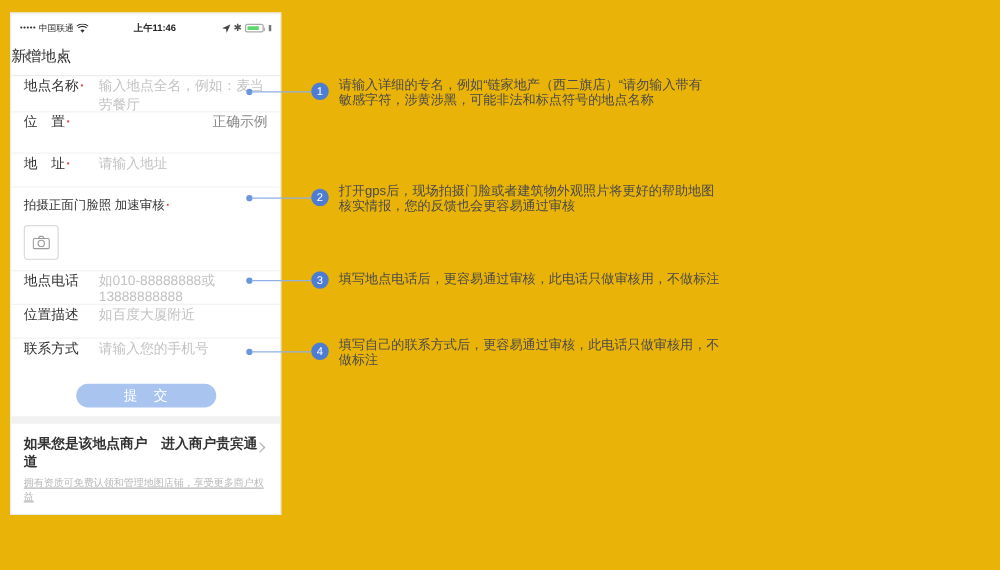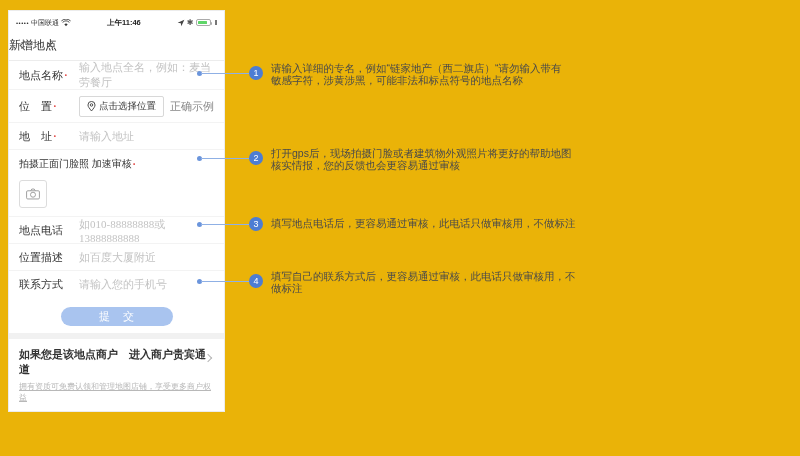--- a/index.html
+++ b/index.html
@@ -22,21 +22,21 @@
   .batt { width:15px; height:7px; border:1px solid #aaa; border-radius:2px; position:relative; }
   .batt i { position:absolute; left:1px; top:1px; bottom:1px; width:9px; background:#5fd669; border-radius:0.5px; }
   .batt::after { content:""; position:absolute; right:-2.5px; top:1.5px; width:1.5px; height:3px; background:#aaa; border-radius:0 1px 1px 0; }
   .plug { width:2px; height:4.5px; background:#777; margin-left:2.5px; }
 
   .nav { height:31px; display:flex; align-items:center; padding:0 12px; border-bottom:1px solid #ececec; position:relative; }
   .chev-l { width:7px; height:7px; border-left:1.5px solid #5a5a5a; border-bottom:1.5px solid #5a5a5a; transform:rotate(45deg); }
   .close-x { margin-left:18px; font-size:14px; color:#5a5a5a; line-height:1; }
   .nav-title { position:absolute; left:0; right:0; text-align:left; font-size:12px; color:#2f2f2f; }
 
-  .frow { height:29px; display:flex; align-items:center; padding:0 10px; border-bottom:1px solid #f3f3f3;font-family:Liberation Serif, serif; }
+  .frow { height:29px; display:flex; align-items:flex-start; padding:0 10px; border-bottom:1px solid #f3f3f3; }
   .flabel { width:60px; flex-shrink:0; font-size:11px; color:#333; }
   .req { color:#e0433f; font-weight:bold; margin-left:1px; }
   .ph { font-size:11px; color:#c3c3c3; }
   .loc-btn { display:flex; align-items:center; gap:3px; border:1px solid #d8d8d8; border-radius:2px; padding:3px 7px; font-size:9.5px; color:#333; background:#fff; }
   .example { margin-left:auto; font-size:11px; color:#878787; }
 
   .photo-sec { padding:7px 10px 8px; border-bottom:1px solid #f3f3f3; }
   .photo-head { display:flex; align-items:center; font-size:10px; color:#333; }
   .cam-btn { margin-top:9px; width:28px; height:28px; border:1px solid #dcdcdc; border-radius:3px; display:flex; align-items:center; justify-content:center; background:#fff; }
 
@@ -96,27 +96,20 @@
       <span class="close-x">×</span>
     </div>
 
     <div class="frow">
       <span class="flabel"><span>地点名称</span><span class="req">·</span></span>
       <span class="ph">输入地点全名，例如：麦当劳餐厅</span>
     </div>
 
     <div class="frow" style="height:33px">
       <span class="flabel"><span>位　置</span><span class="req">·</span></span>
-      <span class="loc-btn">
-        <svg width="9" height="11" viewBox="0 0 12 15" fill="none" stroke="#444" stroke-width="1.3">
-            <path d="M6 13.6 C3.2 10 1.2 7.9 1.2 5.4 A4.8 4.8 0 1 1 10.8 5.4 C10.8 7.9 8.8 10 6 13.6 Z"></path>
-            <circle cx="6" cy="5.4" r="1.7"></circle>
-          </svg>
-        <span>点击选择位置</span>
-      </span>
       <span class="example">正确示例</span>
     </div>
 
     <div class="frow" style="height:27px">
       <span class="flabel"><span>地　址</span><span class="req">·</span></span>
       <span class="ph">请输入地址</span>
     </div>
 
     <div class="photo-sec">
       <div class="photo-head">

